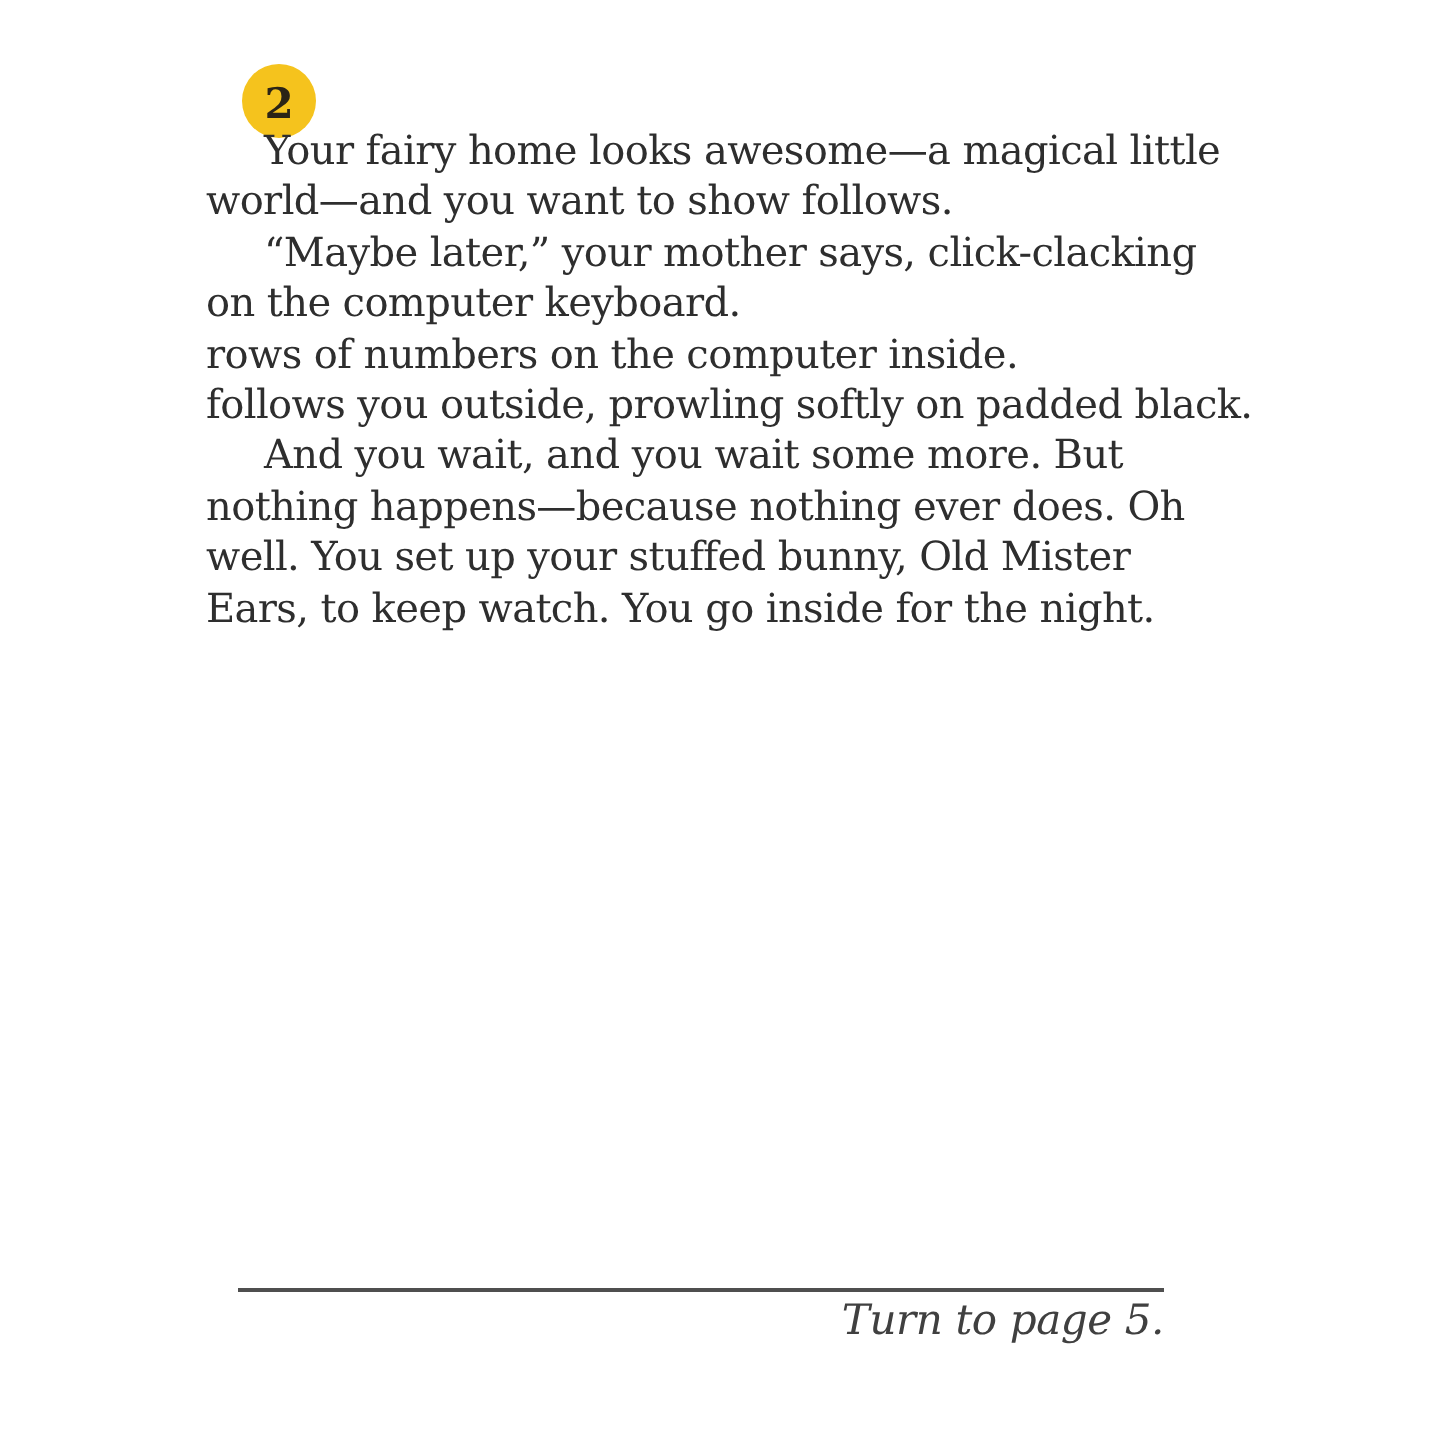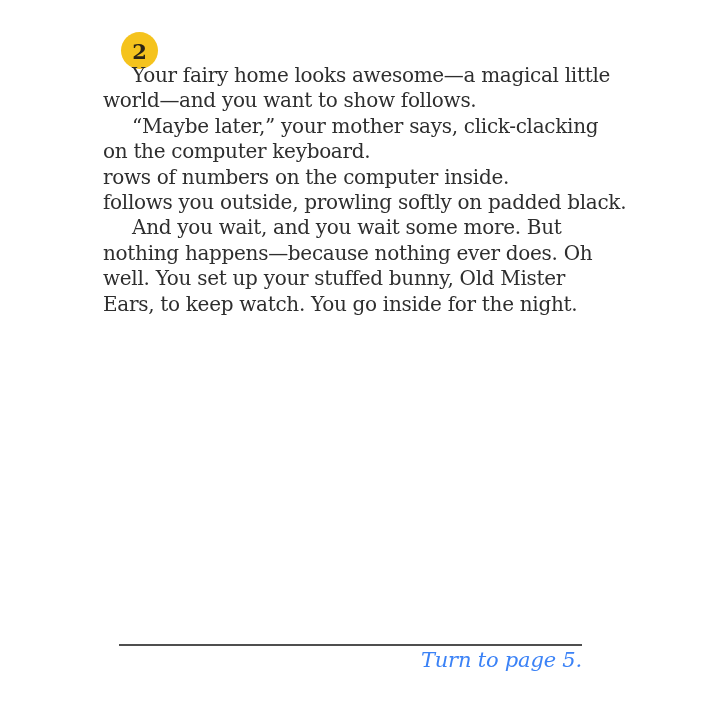--- a/index.html
+++ b/index.html
@@ -86,15 +86,15 @@
     <div class="line">rows of numbers on the computer inside.</div>
     <div class="line">follows you outside, prowling softly on padded black.</div>
     <div class="line ind">And you wait, and you wait some more. But</div>
     <div class="line">nothing happens—because nothing ever does. Oh</div>
     <div class="line">well. You set up your stuffed bunny, Old Mister</div>
     <div class="line">Ears, to keep watch. You go inside for the night.</div>
   </div>
 
   <hr class="footer-rule" style="background: rgb(79, 79, 79);">
 
-  <div class="footer-instruction" style="color: #3b82f6;">Turn to page 5.</div>
+  <div class="footer-instruction" style="color: #404040;">Turn to page 5.</div>
 
 </div>
 
 </body></html>

